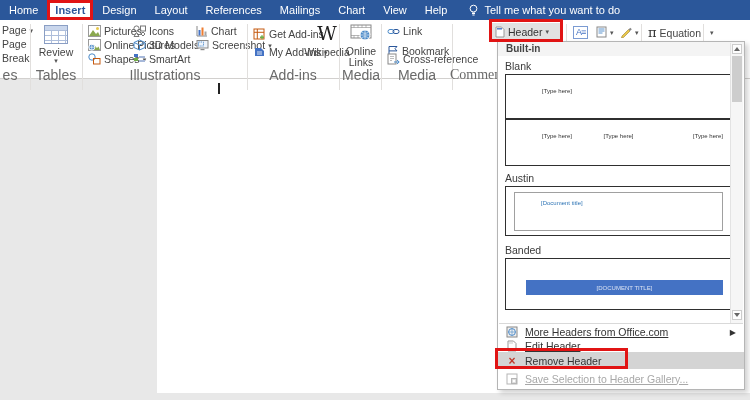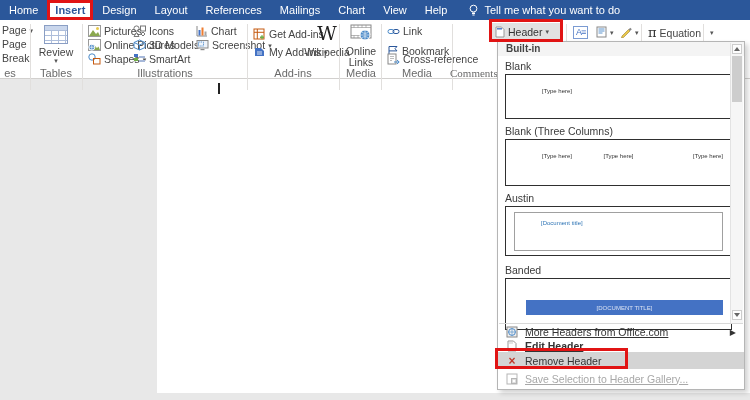--- a/index.html
+++ b/index.html
@@ -10,21 +10,21 @@
   .topbar{position:absolute;left:0;top:0;width:750px;height:20px;background:#2b579a;
           display:flex;align-items:stretch;z-index:5;}
   .tab{color:#fff;font-size:11px;display:flex;align-items:center;padding:0 9px;cursor:default;}
   .tab.active{background:#fff;color:#2b579a;border:3px solid #e11414;padding:0 5px;font-weight:bold;}
   .tellme{display:flex;align-items:center;gap:5px;color:#fff;font-size:11px;margin-left:12px;}
   
   .ribbon{position:absolute;left:0;top:20px;width:750px;height:58px;background:#fff;
           border-bottom:1px solid #d2d0ce;z-index:2;}
   .ri{position:absolute;display:flex;align-items:center;gap:3px;font-size:10.5px;color:#444;white-space:nowrap;}
   .ctr{justify-content:center;text-align:center;}
-  .grp-label{position:absolute;font-size:11px;color:#6a6a6a;text-align:center;}
+  .grp-label{position:absolute;font-size:14px;color:#6a6a6a;text-align:center;}
   .vsep{position:absolute;top:4px;height:66px;width:1px;background:#e1dfdd;}
   .dd{font-size:7px;color:#555;line-height:1;}
   .icn{display:inline-flex;align-items:center;justify-content:center;flex:0 0 auto;}
   .tbl-icn{width:22px;height:17px;border:1px solid #8a9ec4;
      background:linear-gradient(#c9d6ec 0 4px,transparent 4px),
      repeating-linear-gradient(90deg,transparent 0 6px,#aebedb 6px 7px),
      repeating-linear-gradient(transparent 0 4px,#aebedb 4px 5px);}
   .tb-box{border:1px solid #7b9bd2;color:#4472c4;font-size:9px;line-height:11px;padding:0 2px;letter-spacing:-1px;}
   .wiki{font-family:"DejaVu Serif",serif;font-size:19px;color:#222;line-height:1;}
   .pi{font-family:"DejaVu Serif",serif;font-size:13px;color:#333;}
@@ -329,21 +329,20 @@
 <div class="menu">
   <div class="builtin">Built-in</div>
 
   <div class="gallery">
 
     <div class="g-name">Blank</div>
     <div class="g-box" style="height:43px;">
       <span class="typ" style="left:36px;">[Type here]</span>
     </div>
 
-    <div class="g-name" style="margin-top:6px;">Blank (Three Columns)</div>
     <div class="g-box" style="height:45px;">
       <span class="typ" style="left:36px;">[Type here]</span>
       <span class="typ" style="left:50%;transform:translateX(-50%);">[Type here]</span>
       <span class="typ" style="right:8px;">[Type here]</span>
     </div>
 
     <div class="g-name" style="margin-top:6px;">Austin</div>
     <div class="g-box" style="height:48px;">
       <div class="austin-in">
         <span style="position:absolute;left:26px;top:7px;color:#2e74b5;font-size:6px;">[Document title]</span>
@@ -374,21 +373,21 @@
     <span class="micn">
       <svg width="12" height="12" viewBox="0 0 12 12">
           <rect x="1" y="1" width="10" height="10" fill="#f0f0f0" stroke="#888"></rect>
           <circle cx="6" cy="6" r="3.4" fill="none" stroke="#4a89c8"></circle>
           <path d="M2.6 6h6.8 M6 2.6v6.8" stroke="#4a89c8" stroke-width=".6"></path>
         </svg>
     </span>
     <span class="lbl">More Headers from Office.com</span>
     <span class="subarrow">▶</span>
   </div>
-  <div class="m-item" style="top:297px;height:13px;font-weight:bold;">
+  <div class="m-item" style="top:297px;height:13px;">
     <span class="micn">
       <svg width="10" height="12" viewBox="0 0 10 12">
           <path d="M1 1h5.5L9 3.5V11H1z" fill="#fff" stroke="#999"></path>
           <path d="M2 3h4" stroke="#bbb" stroke-width=".8"></path>
         </svg>
     </span>
     <span class="lbl">Edit Header</span>
   </div>
   <div class="m-item m-hl" style="top:310px;height:17px;">
     <span class="micn xglyph">×</span>

